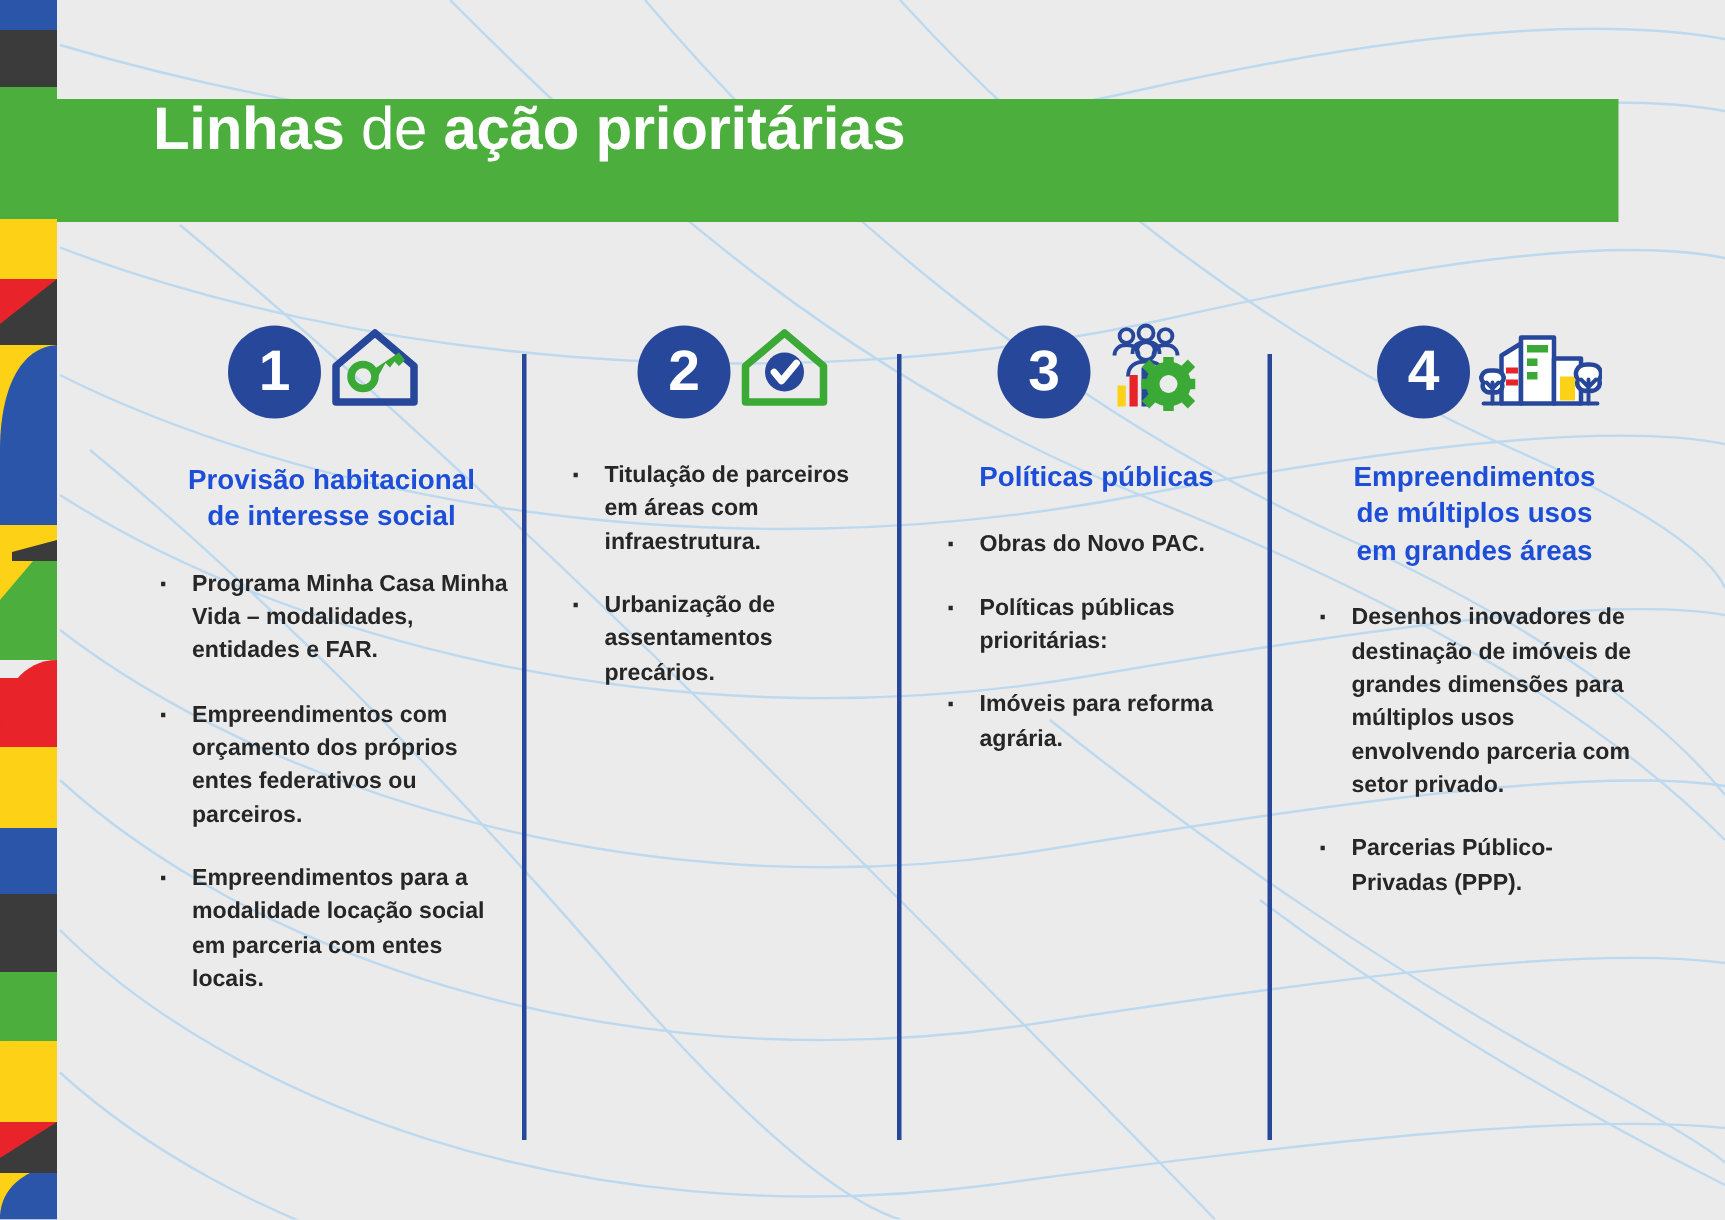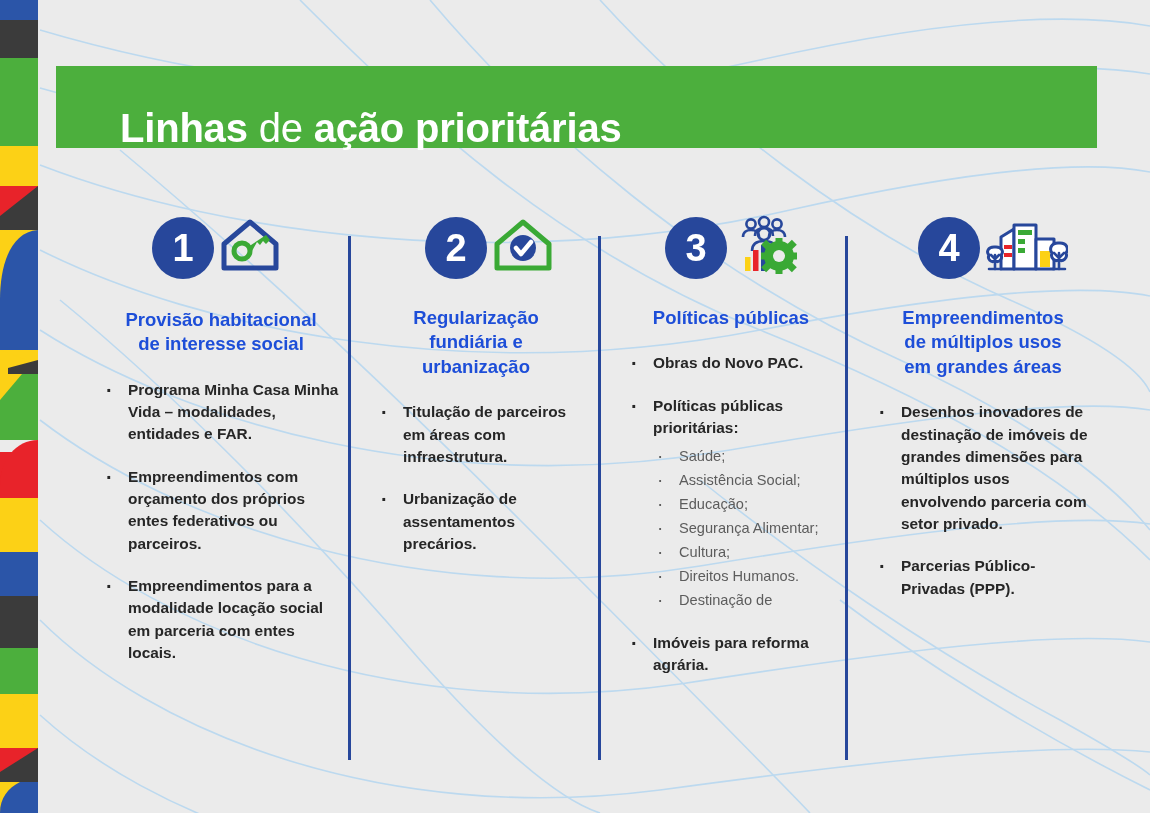--- a/index.html
+++ b/index.html
@@ -14,22 +14,22 @@
 
   
   #waves{position:absolute;inset:0;width:1150px;height:813px;pointer-events:none;}
 
   
   #sidebar{position:absolute;left:0;top:0;width:38px;height:813px;overflow:hidden;}
   #sidebar svg{display:block;}
 
   
   #titlebar{
-    position:absolute;left:56px;top:66px;width:1041px;height:82px;
-    background:#4caf3d;display:flex;align-items:flex-end;
+    position:absolute;left:38px;top:66px;width:1041px;height:82px;
+    background:#4caf3d;display:flex;align-items:flex-start;
   }
   #titletext{
     margin-left:64px;color:#ffffff;font-size:40px;letter-spacing:-0.2px;
     white-space:nowrap;line-height:1;
   }
   #titletext .b{font-weight:bold;}
   #titletext .l{font-weight:300;}
 
   
   #cols{position:absolute;left:38px;top:212px;width:1112px;height:580px;}
@@ -181,25 +181,20 @@
       <div class="iconrow">
         <div class="numbadge">2</div>
         <span class="glyph">
           <svg width="64" height="60" viewBox="0 0 64 60">
             <path d="M6,28 L32,6 L58,28 L58,52 L6,52 Z" fill="none" stroke="#3aa935" stroke-width="5" stroke-linejoin="round"></path>
             <circle cx="32" cy="32" r="13" fill="#27479b"></circle>
             <path d="M25,32 L30,38 L40,26" fill="none" stroke="#ffffff" stroke-width="4.5" stroke-linecap="round" stroke-linejoin="round"></path>
           </svg>
         </span>
       </div>
-      <div class="colhead">
-        <div>Regularização</div>
-        <div>fundiária e</div>
-        <div>urbanização</div>
-      </div>
       <ul class="blist">
         <li>Titulação de parceiros em áreas com infraestrutura.</li>
         <li>Urbanização de assentamentos precários.</li>
       </ul>
     </div>
 
     <div class="col col-3">
       <div class="iconrow">
         <div class="numbadge">3</div>
         <span class="glyph">
@@ -232,29 +227,20 @@
           </svg>
         </span>
       </div>
       <div class="colhead">
         <div>Políticas públicas</div>
       </div>
       <ul class="blist">
         <li>Obras do Novo PAC.</li>
         <li>
           <span>Políticas públicas prioritárias:</span>
-          <ul class="sublist">
-            <li>Saúde;</li>
-            <li>Assistência Social;</li>
-            <li>Educação;</li>
-            <li>Segurança Alimentar;</li>
-            <li>Cultura;</li>
-            <li>Direitos Humanos.</li>
-            <li>Destinação de</li>
-          </ul>
         </li>
         <li>Imóveis para reforma agrária.</li>
       </ul>
     </div>
 
     <div class="col col-4">
       <div class="iconrow">
         <div class="numbadge">4</div>
         <span class="glyph">
           <svg width="84" height="58" viewBox="0 0 84 58">

